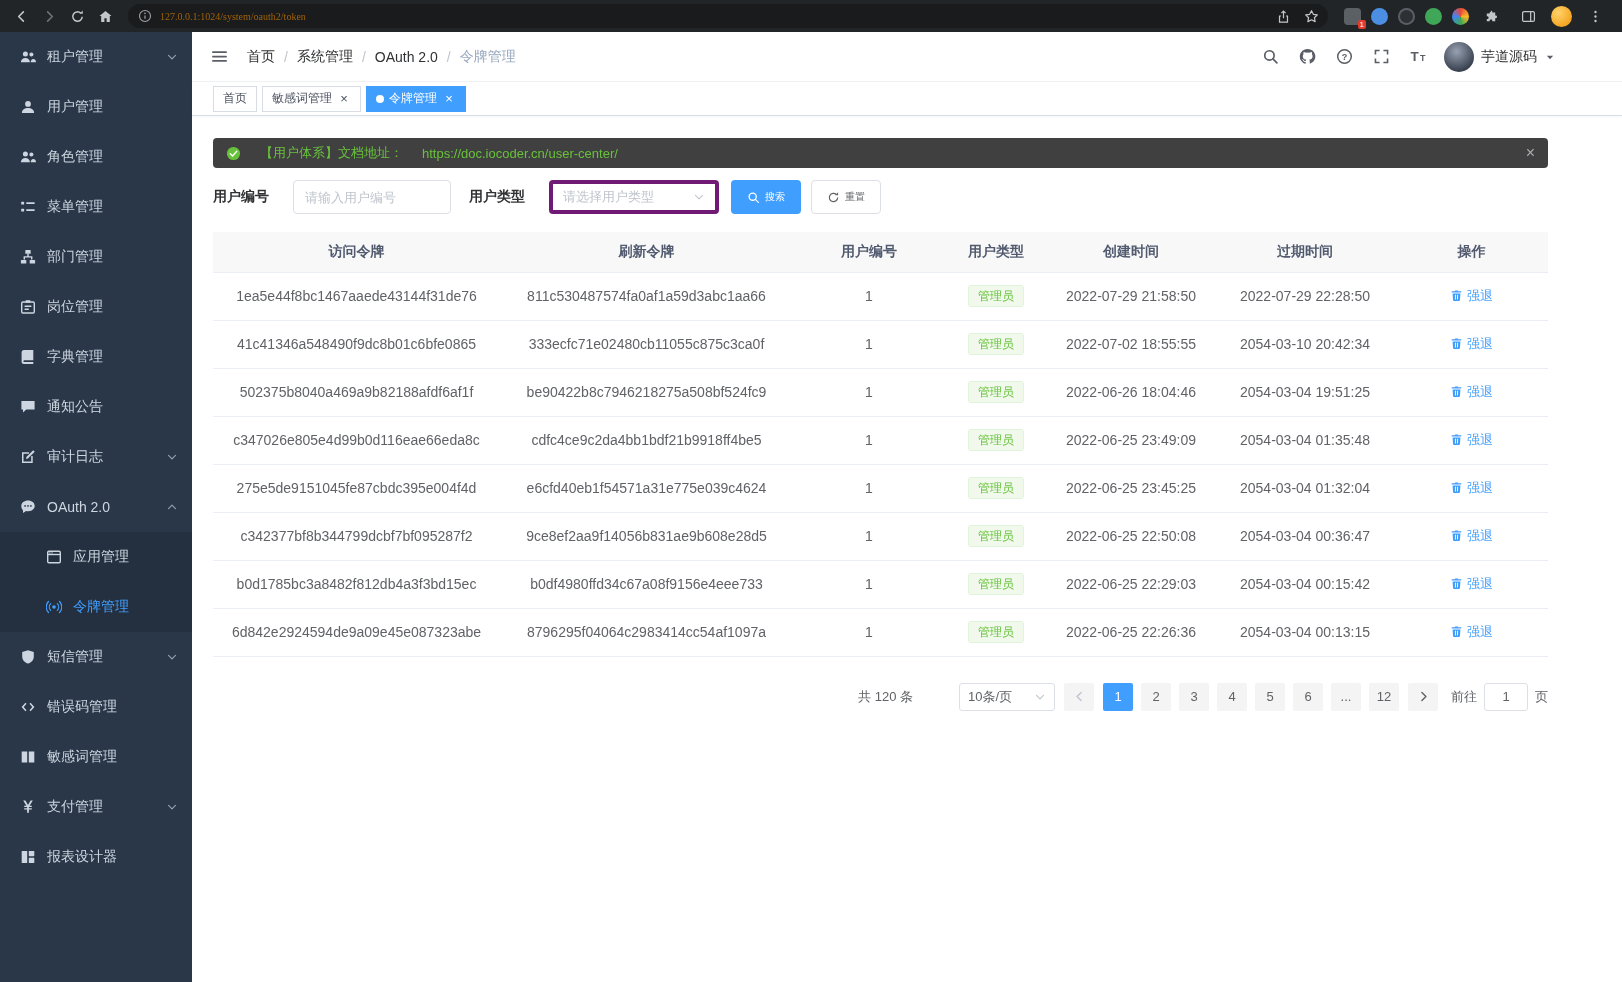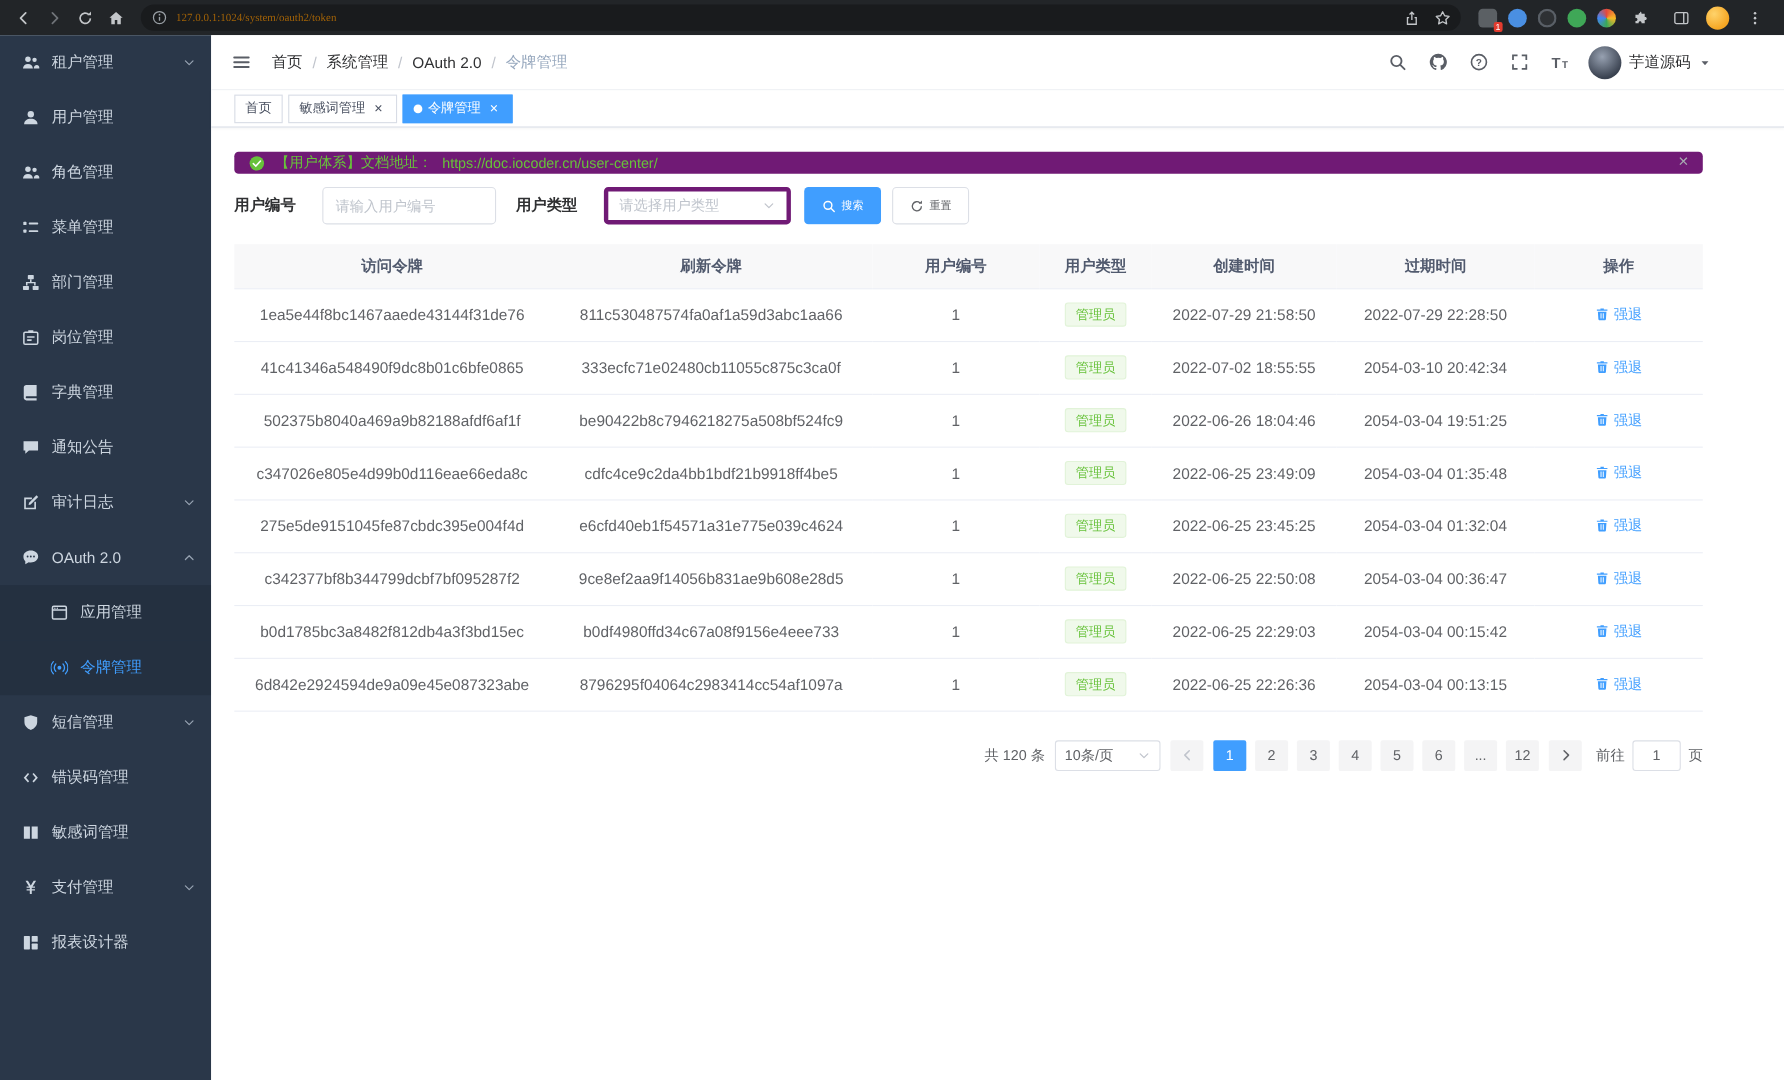--- a/index.html
+++ b/index.html
@@ -59,21 +59,21 @@
   .caret.sel { color:#c0c4cc; }
 
   .tabbar { height:34px; flex:0 0 34px; display:flex; align-items:center; gap:5px; padding:0 21px; border-bottom:1px solid #d8dce5; box-shadow:0 1px 3px rgba(0,0,0,.04); }
   .tag { height:26px; display:inline-flex; align-items:center; gap:5px; padding:0 9px; border:1px solid #d8dce5; background:#fff; color:#495060; font-size:12px; cursor:pointer; white-space:nowrap; }
   .tag.active { background:#409eff; border-color:#409eff; color:#fff; }
   .tag-dot { width:8px; height:8px; border-radius:50%; background:#fff; }
   .tag-close { width:14px; height:14px; line-height:13px; text-align:center; border-radius:50%; font-size:13px; }
 
   
   .content { flex:1; padding:22px 74px 0 21px; position:relative; }
-  .alert { height:20px; background:#701a75; border-radius:4px; display:flex; align-items:center; gap:9px; padding:0 13px; margin-bottom:12px; }
+  .alert { height:30px; background:#404040; border-radius:4px; display:flex; align-items:center; gap:19px; padding:0 13px; margin-bottom:12px; }
   .a-icon { width:15px; height:15px; display:flex; }
   .a-icon svg { width:15px; height:15px; }
   .alert-text, .alert-link { font-size:13px; color:#67c23a; text-decoration:none; }
   .alert-link { cursor:pointer; }
   .alert-close { margin-left:auto; color:#a8abb2; font-size:16px; cursor:pointer; line-height:1; }
 
   .filters { display:flex; align-items:center; margin-bottom:18px; font-size:14px; }
   .f-label { font-weight:bold; color:#303133; margin-right:24px; white-space:nowrap; }
   .f-input { width:158px; height:34px; border:1px solid #dcdfe6; border-radius:4px; padding:0 11px; font-size:13px; color:#606266; outline:none; margin-right:18px; font-family:inherit; }
   .f-input::placeholder { color:#bfc4cc; }
@@ -85,21 +85,21 @@
   .btn-ic { display:flex; }
 
   .data-table { width:100%; border-collapse:collapse; table-layout:fixed; }
   .data-table th { height:40px; background:#f8f8f9; color:#515a6e; font-size:14px; font-weight:bold; text-align:center; border-bottom:1px solid #ebeef5; }
   .data-table td { height:48px; color:#606266; font-size:14px; text-align:center; border-bottom:1px solid #ebeef5; white-space:nowrap; overflow:hidden; }
   .tag-success { display:inline-block; background:#f0f9eb; border:1px solid #e1f3d8; color:#67c23a; font-size:12px; padding:2px 9px; border-radius:3px; line-height:1.4; }
   .action-link { color:#409eff; font-size:13px; display:inline-flex; align-items:center; gap:4px; cursor:pointer; }
   .action-link svg { width:13px; height:13px; }
 
   .pagination { display:flex; align-items:center; justify-content:flex-end; margin-top:26px; gap:9px; font-size:13px; color:#606266; }
-  .psize { width:96px; height:28px; border:1px solid #dcdfe6; border-radius:3px; display:flex; align-items:center; justify-content:space-between; padding:0 8px; color:#606266; cursor:pointer; }
+  .psize { width:96px; height:28px; border:1px solid #dcdfe6; border-radius:3px; display:flex; align-items:center; justify-content:space-between; padding:0 8px; color:#606266; cursor:pointer;margin-left:37px; }
   .pg-btn { min-width:30px; height:28px; border:none; background:#f4f4f5; border-radius:2px; color:#606266; font-size:13px; display:inline-flex; align-items:center; justify-content:center; cursor:pointer; font-family:inherit; padding:0 6px; }
   .pg-btn svg { width:13px; height:13px; }
   .pg-btn.disabled { color:#c0c4cc; cursor:default; }
   .pg-btn.active { background:#409eff; color:#fff; }
   .pg-pages { display:flex; gap:8px; }
   .jump { display:flex; align-items:center; gap:7px; margin-left:4px; }
   .jump-input { width:44px; height:28px; border:1px solid #dcdfe6; border-radius:3px; text-align:center; font-size:13px; color:#606266; outline:none; font-family:inherit; }
 
   .annotation { position:absolute; left:668px; top:66px; font-size:30px; font-weight:bold; color:#f50000; white-space:nowrap; z-index:10; letter-spacing:1px; }
 </style>

